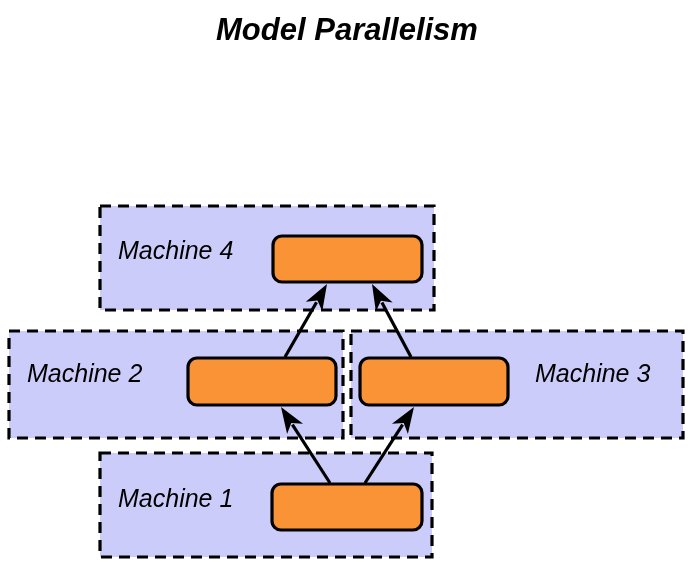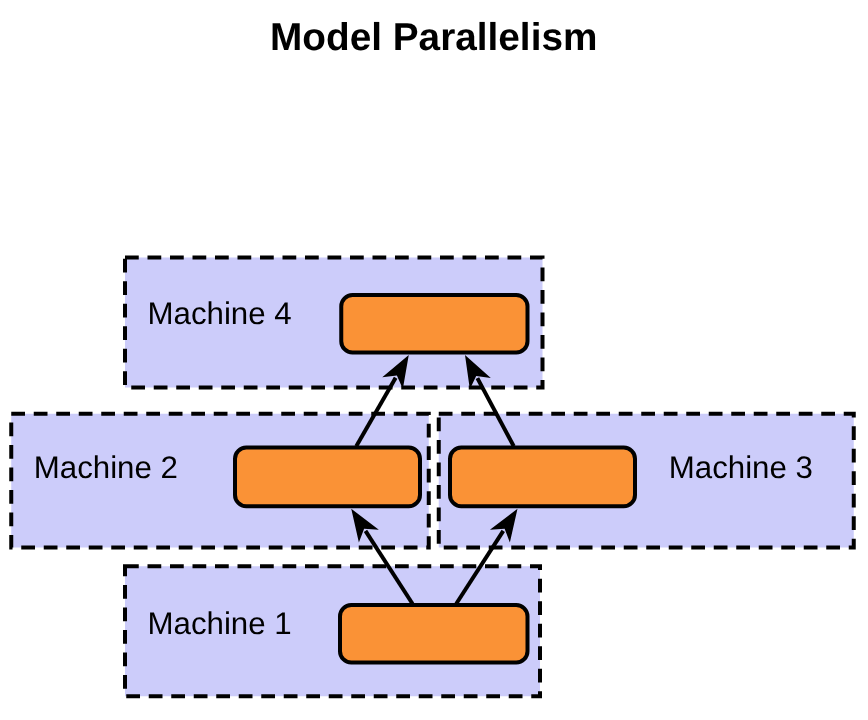--- a/index.html
+++ b/index.html
@@ -13,20 +13,21 @@
     position: relative;
     overflow: hidden;
     font-family: "Liberation Sans", sans-serif;
   }
   #diagram-root {
     position: absolute;
     left: 0;
     top: 0;
     width: 694px;
     height: 576px;
+    font-style: italic;
   }
   #diagram-svg {
     position: absolute;
     left: 0;
     top: 0;
     width: 694px;
     height: 576px;
     display: block;
   }
   .diagram-title {

